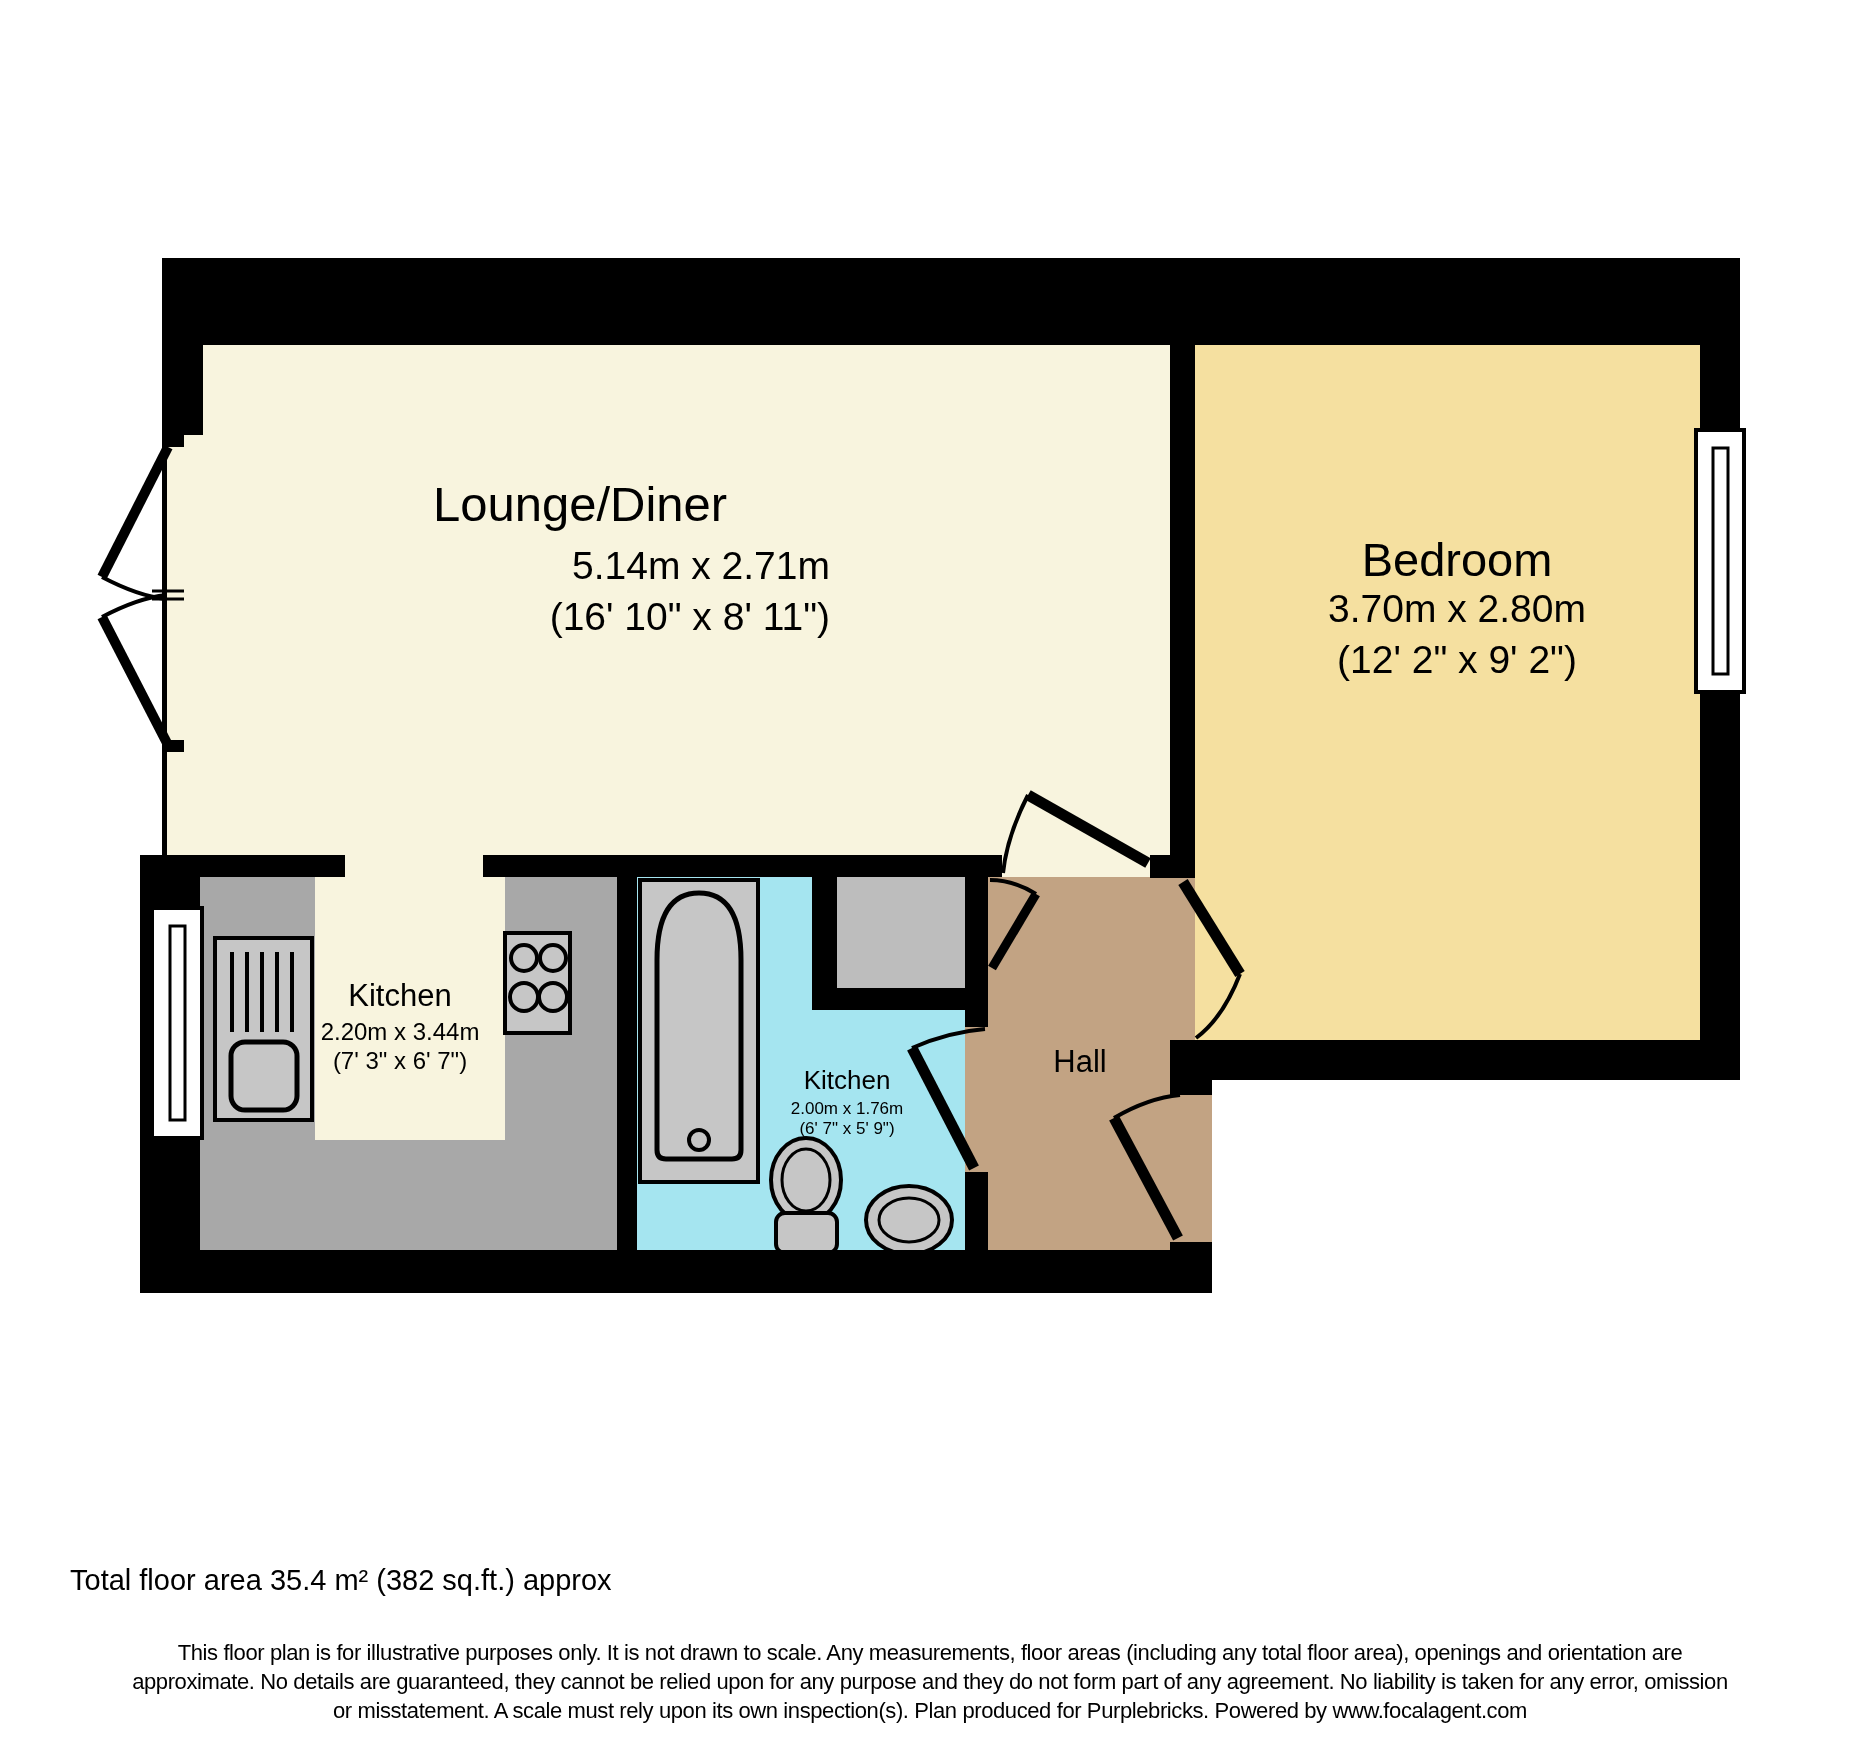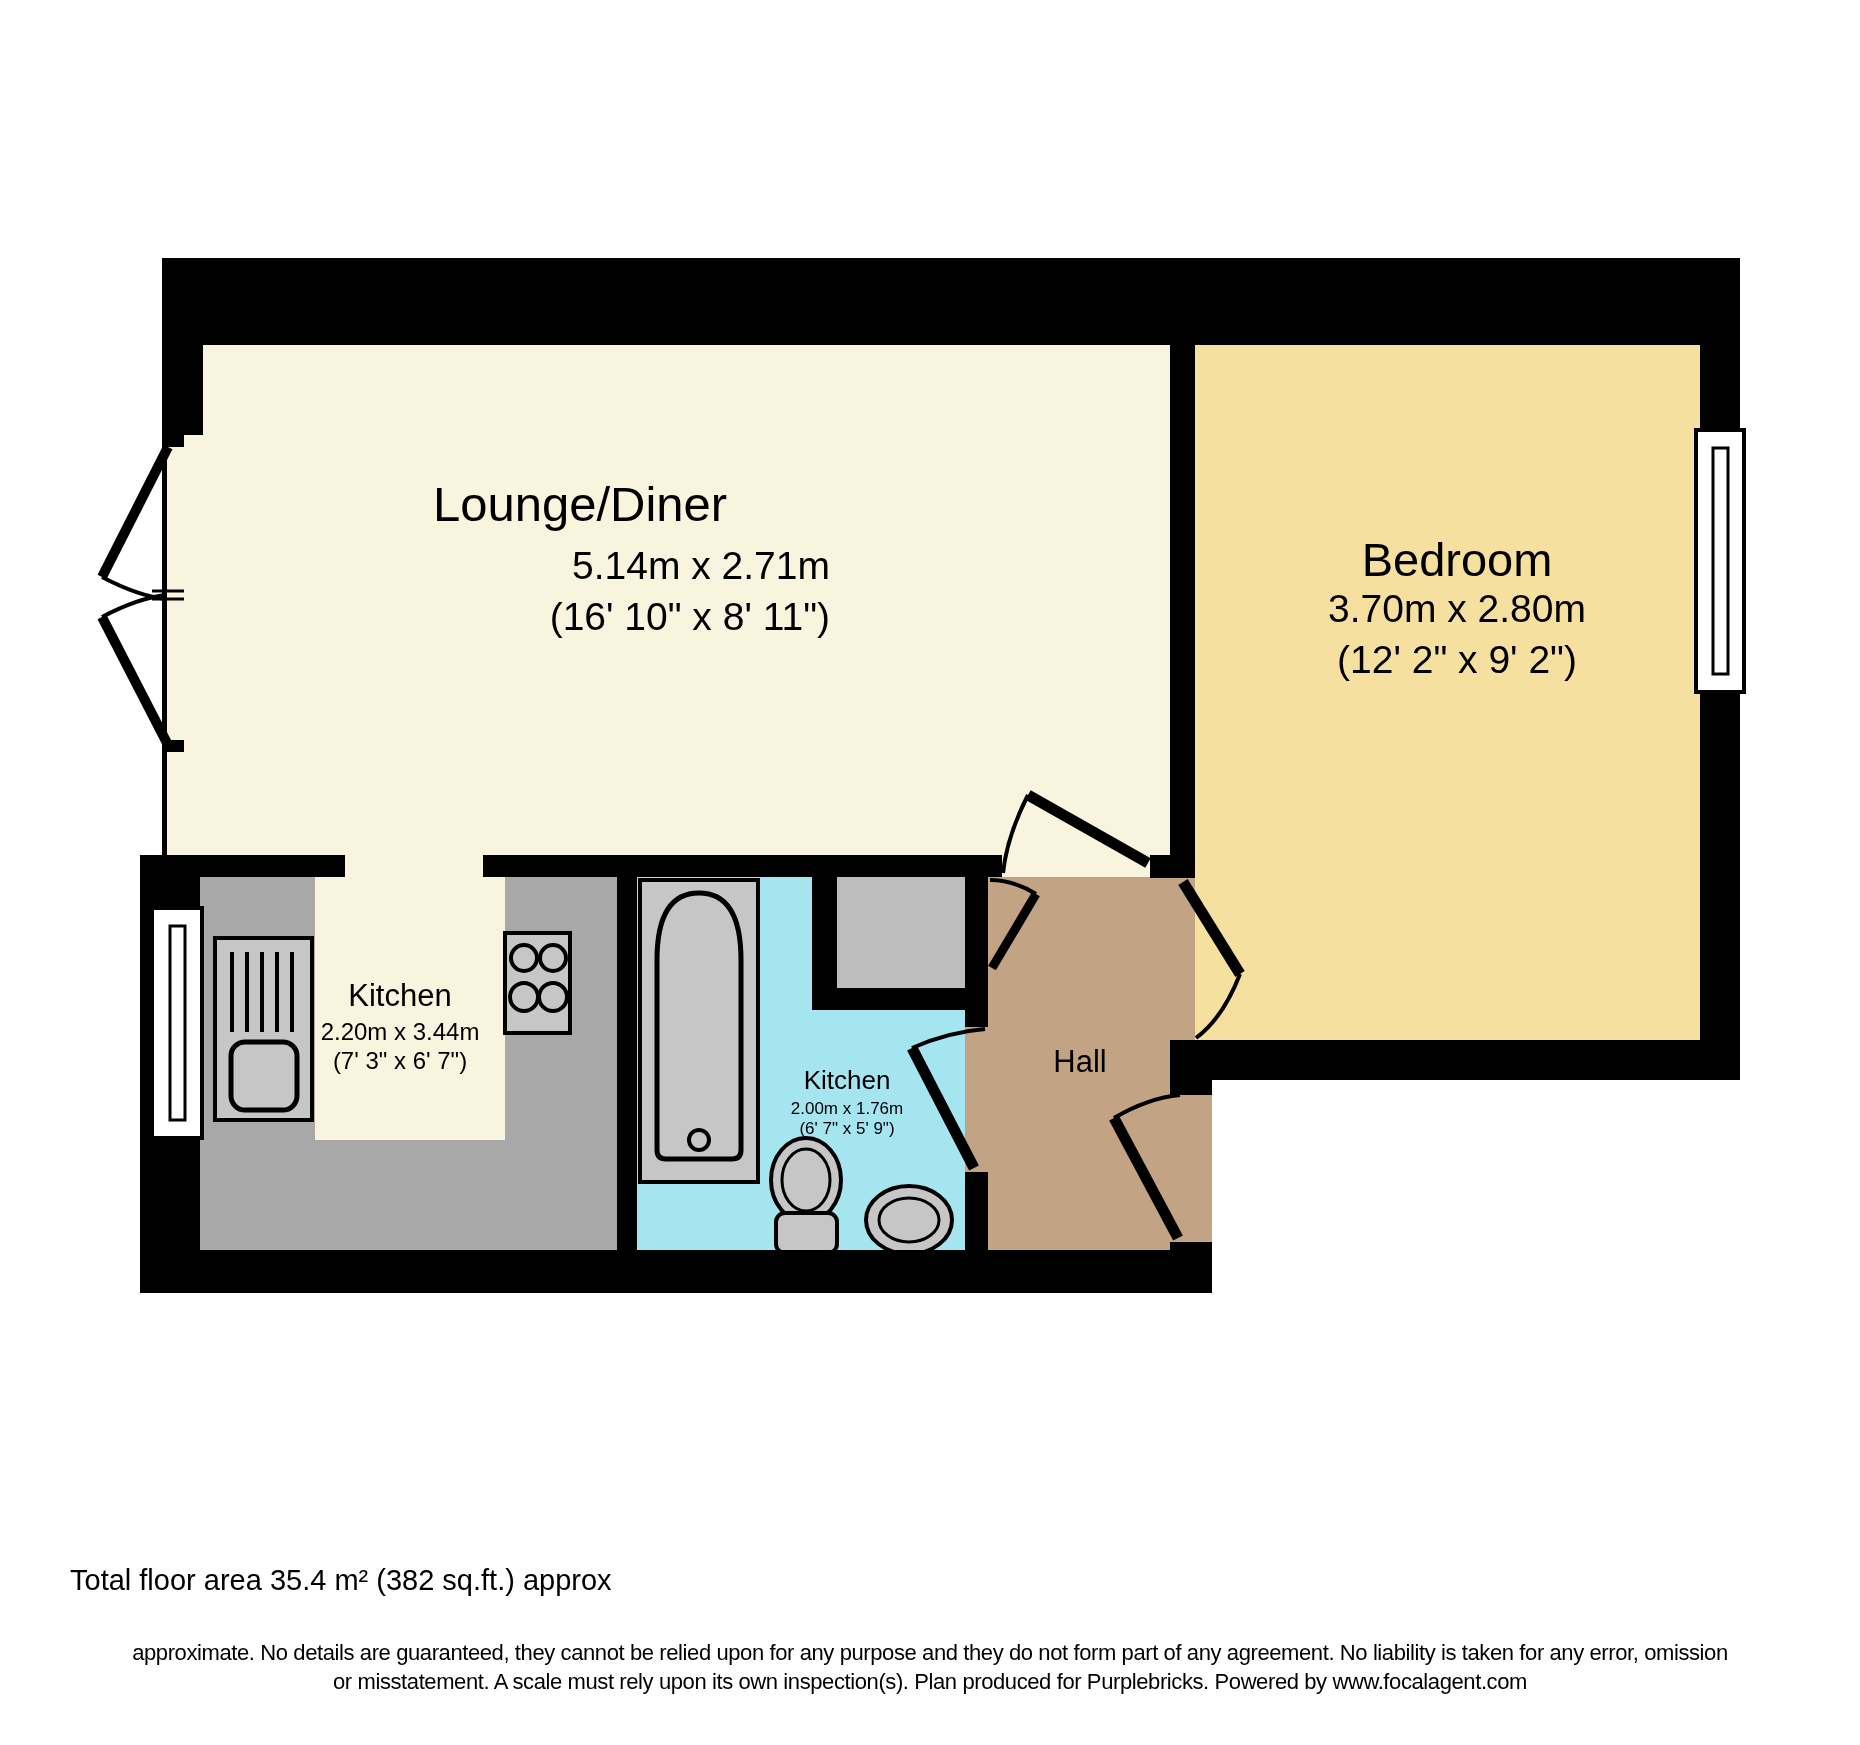--- a/index.html
+++ b/index.html
@@ -173,17 +173,18 @@
     <span class="room-dim">(6' 7" x 5' 9")</span>
   </div>
 
   <div class="room-label" id="hall-label">
     <span class="room-title">Hall</span>
   </div>
 
   <div id="total-area">Total floor area 35.4 m² (382 sq.ft.) approx</div>
 
   <div id="disclaimer">
+    <div>This floor plan is for illustrative purposes only. It is not drawn to scale. Any measurements, floor areas (including any total floor area), openings and orientation are</div>
     <div>approximate. No details are guaranteed, they cannot be relied upon for any purpose and they do not form part of any agreement. No liability is taken for any error, omission</div>
     <div>or misstatement. A scale must rely upon its own inspection(s). Plan produced for Purplebricks. Powered by www.focalagent.com</div>
   </div>
 
 </div>
 
 </body></html>

